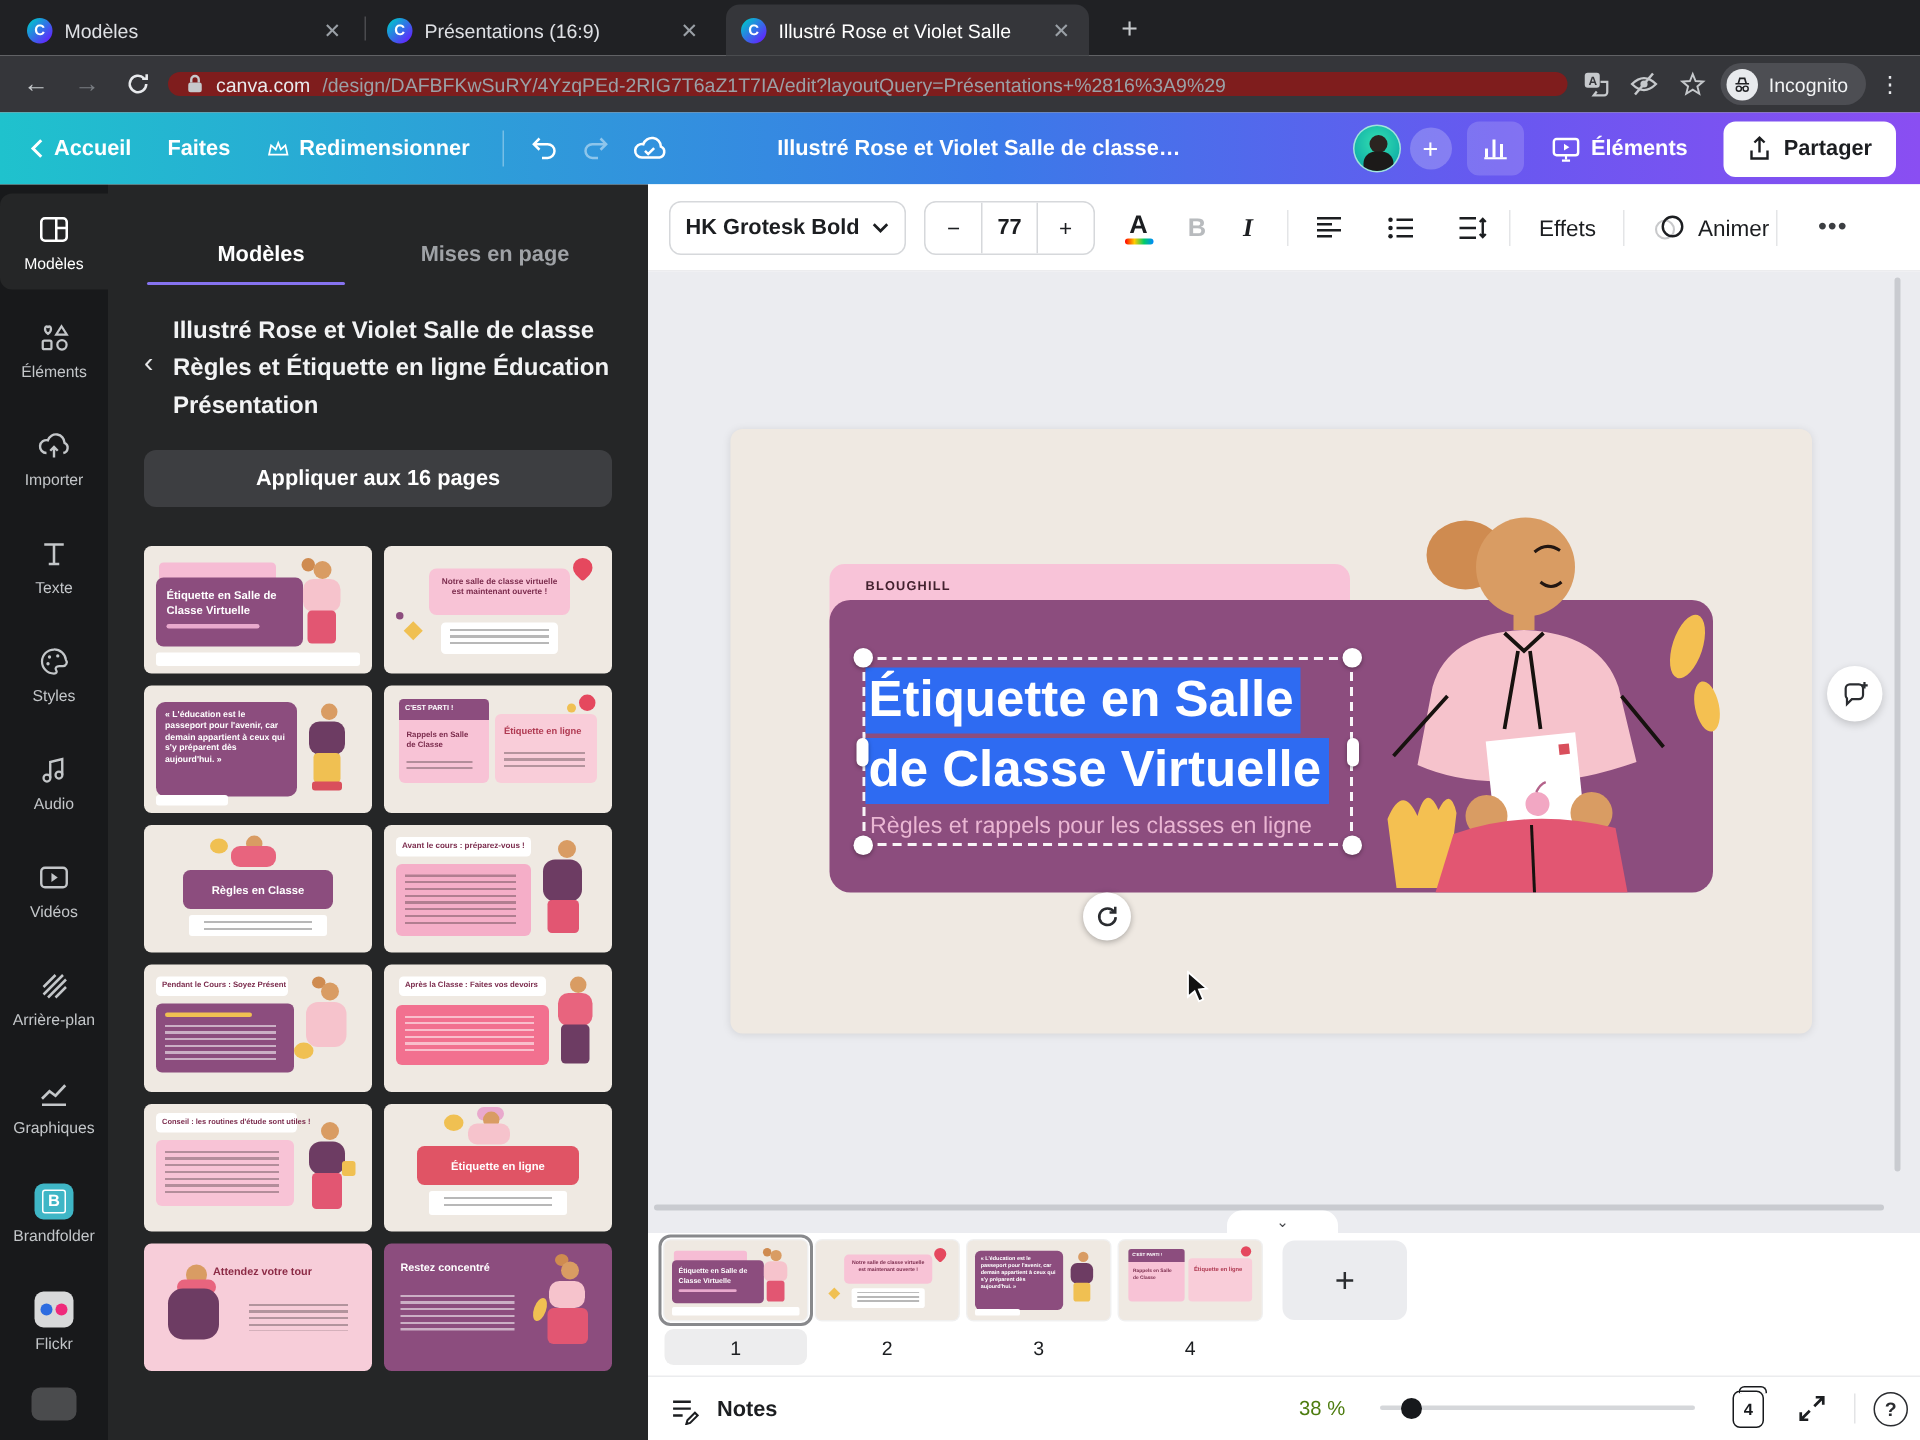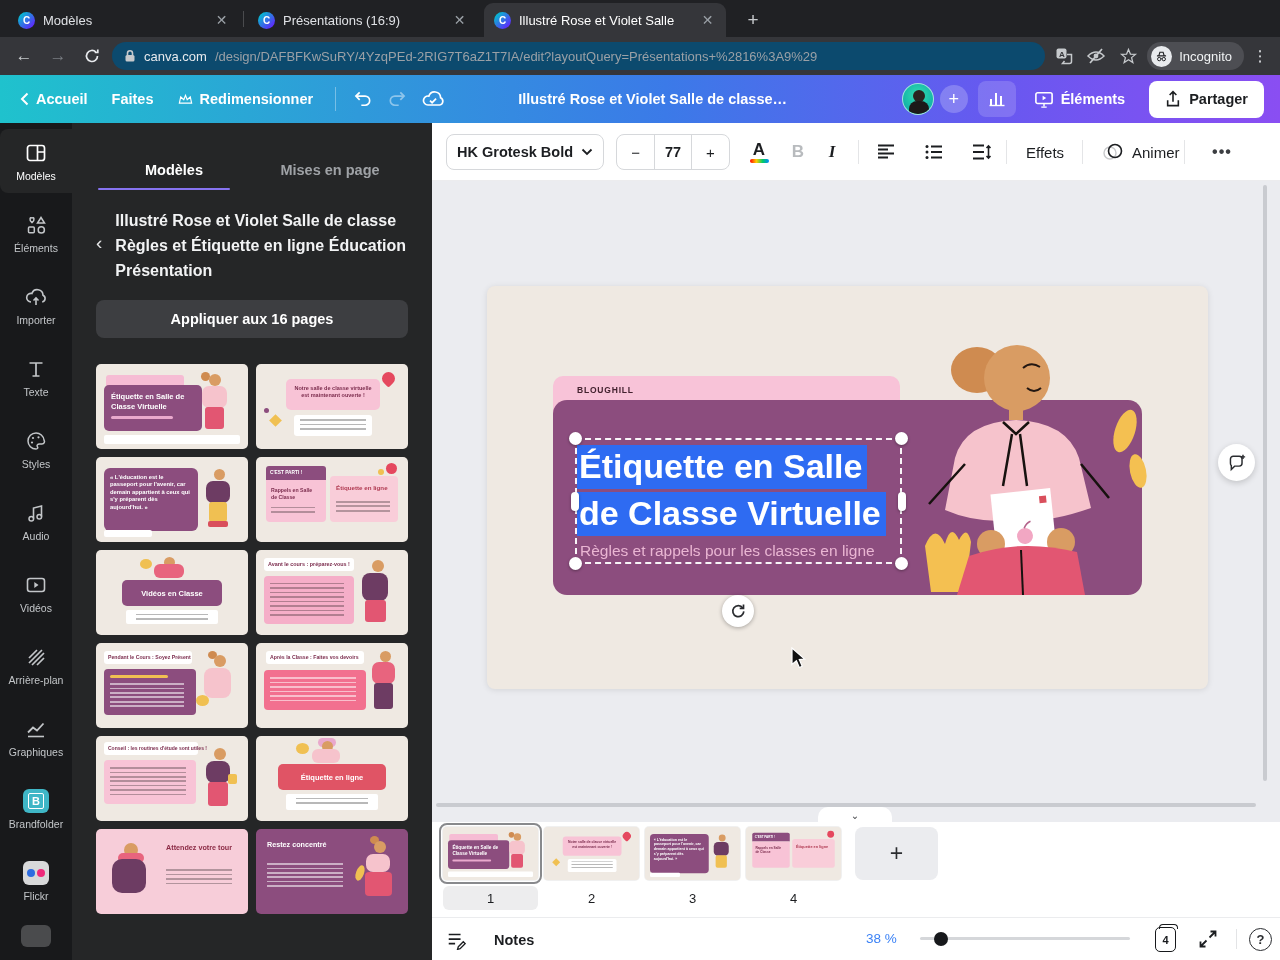--- a/index.html
+++ b/index.html
@@ -14,21 +14,21 @@
   .ctab .ttl{flex:1;white-space:nowrap;overflow:hidden}
   .favicon{width:17px;height:17px;border-radius:50%;background:linear-gradient(135deg,#00c4cc 10%,#6420ff 90%);color:#fff;font-size:10px;font-weight:bold;display:flex;align-items:center;justify-content:center;flex:0 0 auto}
   .tclose{width:17px;height:17px;border-radius:50%;color:#9aa0a6;font-size:14px;line-height:16px;text-align:center;flex:0 0 auto}
   .tabsep{position:absolute;top:11px;width:1px;height:16px;background:#4a4b4e}
   .newtab{position:absolute;left:740px;top:7px;width:26px;height:26px;color:#c7cacd;font-size:19px;text-align:center;line-height:25px}
 
   
   #urlbar{position:absolute;left:0;top:37px;width:1280px;height:38px;background:#35363a;display:flex;align-items:center;padding:0 10px;gap:6px}
   .navic{width:28px;height:28px;display:flex;align-items:center;justify-content:center;color:#c6c9cc;font-size:17px}
   .navic.dim{color:#797d82}
-  #urlpill{flex:1;height:28px;background:#0c4a6e;border-radius:14px;display:flex;align-items:center;padding:0 12px;gap:8px;overflow:hidden}
+  #urlpill{flex:1;height:16px;background:#7f1d1d;border-radius:14px;display:flex;align-items:center;padding:0 12px;gap:8px;overflow:hidden}
   #urlpill .domain{color:#e8eaed;font-size:13px;white-space:nowrap}
   #urlpill .path{color:#9aa0a6;font-size:13px;white-space:nowrap;overflow:hidden}
   .uic{width:26px;height:26px;display:flex;align-items:center;justify-content:center}
   #incog{height:28px;background:#4d4e53;border-radius:14px;display:flex;align-items:center;gap:7px;padding:0 12px 0 4px;color:#f1f3f4;font-size:13px}
   #incog .cir{width:21px;height:21px;border-radius:50%;background:#e8eaed;display:flex;align-items:center;justify-content:center}
   .dots{color:#e8eaed;font-size:15px;letter-spacing:0;width:20px;text-align:center}
 
   
   #canvatop{position:absolute;left:0;top:75px;width:1280px;height:48px;background:linear-gradient(90deg,#1fc2cd 0%,#2f9ada 28%,#3b7ae8 52%,#6858f0 78%,#8a4ef2 100%);display:flex;align-items:center;color:#fff;padding:0 16px}
   .topbtn{display:flex;align-items:center;gap:7px;font-size:14.5px;font-weight:600;color:#fff;padding:0 12px;height:36px;border-radius:8px;white-space:nowrap}
@@ -159,21 +159,21 @@
   .t10 .yh{left:40px;top:7px;width:13px;height:11px;background:#f0c052;border-radius:50%}
   .t10 .ban{left:22px;top:28px;width:108px;height:26px;background:#e05465;border-radius:5px}
   .t10 .mtxt{left:22px;top:37px;width:108px;color:#fff;font-size:7.5px;text-align:center}
   .t10 .ws{left:30px;top:58px;width:92px;height:16px;background:#fff;border-radius:2px}
   .t10 .ln{left:40px;top:62px;width:72px;height:8px}
   
   .t11{background:#f7cdd9}
   .t11 .hd{left:28px;top:14px;width:14px;height:14px;background:#d99c63;border-radius:50%}
   .t11 .sc{left:22px;top:24px;width:26px;height:10px;background:#e8647e;border-radius:5px}
   .t11 .bd{left:16px;top:30px;width:34px;height:34px;background:#6d3c63;border-radius:10px}
-  .t11 .mtxt{left:62px;top:14px;width:80px;color:#8c2b46;font-size:7.2px;text-align:right;padding-right:6px}
+  .t11 .mtxt{left:46px;top:14px;width:80px;color:#8c2b46;font-size:7.2px;padding-right:6px}
   .t11 .ln{left:70px;top:40px;width:66px;height:18px}
   
   .t12{background:#8c4d7e}
   .t12 .mtxt{left:11px;top:11px;width:80px;color:#fff;font-size:7.2px}
   .t12 .ln{left:11px;top:34px;width:76px;height:24px}
   .t12 .hd{left:118px;top:12px;width:12px;height:12px;background:#d99c63;border-radius:50%}
   .t12 .bn{left:114px;top:7px;width:9px;height:8px;background:#cf8b50;border-radius:50%}
   .t12 .bd{left:110px;top:25px;width:24px;height:18px;background:#f6c3cc;border-radius:7px}
   .t12 .lg{left:109px;top:43px;width:27px;height:24px;background:#e25672;border-radius:4px}
   .t12 .yl{left:100px;top:36px;width:8px;height:16px;background:#f0c052;border-radius:50%;transform:rotate(20deg)}
@@ -226,22 +226,22 @@
   #notch{position:absolute;left:386px;top:-15px;width:74px;height:16px;background:#fff;border-radius:10px 10px 0 0;display:flex;align-items:center;justify-content:center;color:#45474b;font-size:10px}
   .fthumb{position:absolute;top:5px;width:95px;height:53px;border-radius:4px;overflow:hidden;background:#efe9e2;box-shadow:0 0 0 1px rgba(0,0,0,.06)}
   .fthumb .mini{transform:scale(0.625);transform-origin:0 0}
   .fthumb.sel{outline:2px solid #88898c;outline-offset:2px}
   .fnum{position:absolute;top:64px;width:95px;height:24px;display:flex;align-items:center;justify-content:center;font-size:13px;color:#1c1e21}
   .fnum.sel{background:#ededee;border-radius:6px}
   #addpage{position:absolute;left:423px;top:5px;width:83px;height:53px;background:#ebecef;border-radius:8px;display:flex;align-items:center;justify-content:center;font-size:23px;color:#2b2d30}
 
   
   #statusbar{position:absolute;left:0;top:794px;width:848px;height:43px;background:#fff;border-top:1px solid #ebecee}
-  #notesbtn{position:absolute;left:14px;top:8px;height:28px;display:flex;align-items:center;gap:28px;font-size:14.5px;font-weight:700;color:#1c1e21}
-  #zoomlbl{position:absolute;left:434px;top:13px;font-size:13.5px;color:#3b82f6}
+  #notesbtn{position:absolute;left:14px;top:8px;height:28px;display:flex;align-items:center;gap:12px;font-size:14.5px;font-weight:700;color:#1c1e21}
+  #zoomlbl{position:absolute;left:434px;top:13px;font-size:13.5px;color:#4d7c0f}
   #sldtrack{position:absolute;left:488px;top:19px;width:210px;height:3px;background:#d5d7da;border-radius:2px}
   #sldknob{position:absolute;left:502px;top:13.5px;width:14px;height:14px;border-radius:50%;background:#17191c}
   #pageind{position:absolute;left:723px;top:9px;width:21px;height:25px;border:1.8px solid #17191c;border-radius:5px;display:flex;align-items:center;justify-content:center;font-size:11px;font-weight:700;color:#17191c}
   #pageind::before{content:"";position:absolute;left:3px;top:-4px;width:17px;height:4px;border:1.8px solid #17191c;border-bottom:0;border-radius:4px 4px 0 0}
   #expand{position:absolute;left:765px;top:10px;width:22px;height:22px}
   .sdiv{position:absolute;left:804px;top:11px;width:1px;height:20px;background:#e3e4e6}
   #help{position:absolute;left:817px;top:10px;width:23px;height:23px;border:1.8px solid #2a2c30;border-radius:50%;display:flex;align-items:center;justify-content:center;font-size:13px;font-weight:700;color:#2a2c30}
 </style>
 </head>
 <body>
@@ -532,21 +532,21 @@
         <div class="mtxt rtxt">Étiquette en ligne</div>
         <i class="rln tl"></i>
           <i class="fl"></i>
           <i class="fy"></i>
       </div>
       <div class="mini t5">
         <i class="yh"></i>
           <i class="hd"></i>
           <i class="bd"></i>
           <i class="ban"></i>
-        <div class="mtxt">Vidéos en Classe</div>
+        <div class="mtxt">Règles en Classe</div>
         <i class="ws"></i>
           <i class="ln tl"></i>
       </div>
       <div class="mini t6 tp">
         <i class="pill"></i>
         <div class="mtxt">Avant le cours : préparez-vous !</div>
         <i class="box"></i>
           <i class="bln tl"></i>
           <i class="hd"></i>
           <i class="bd"></i>

